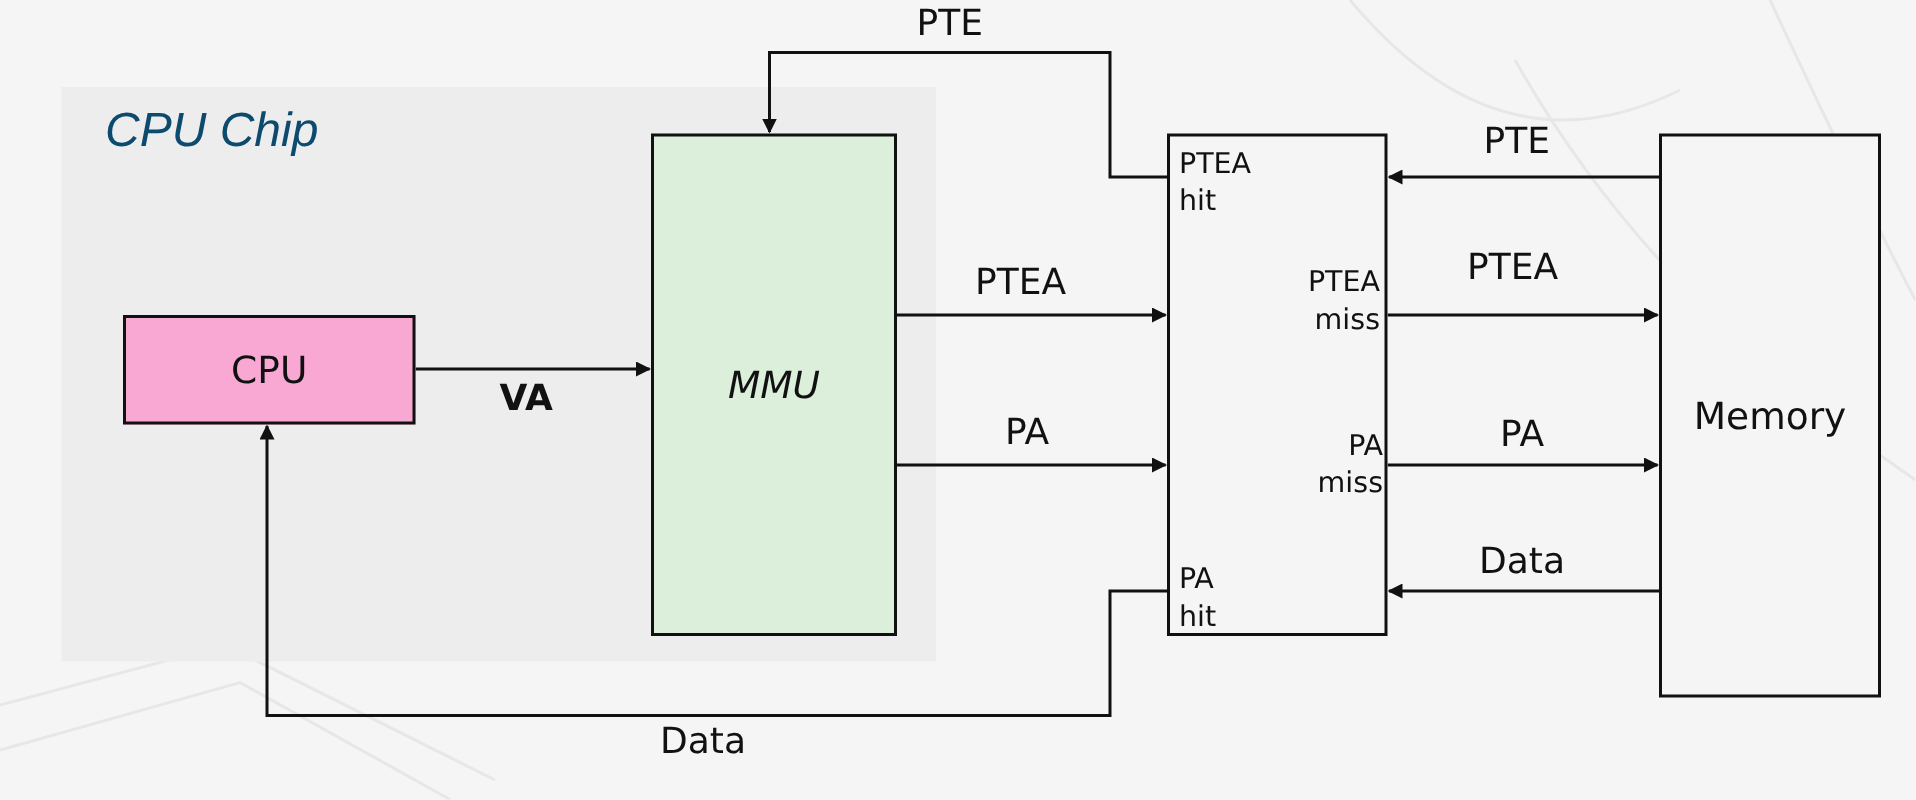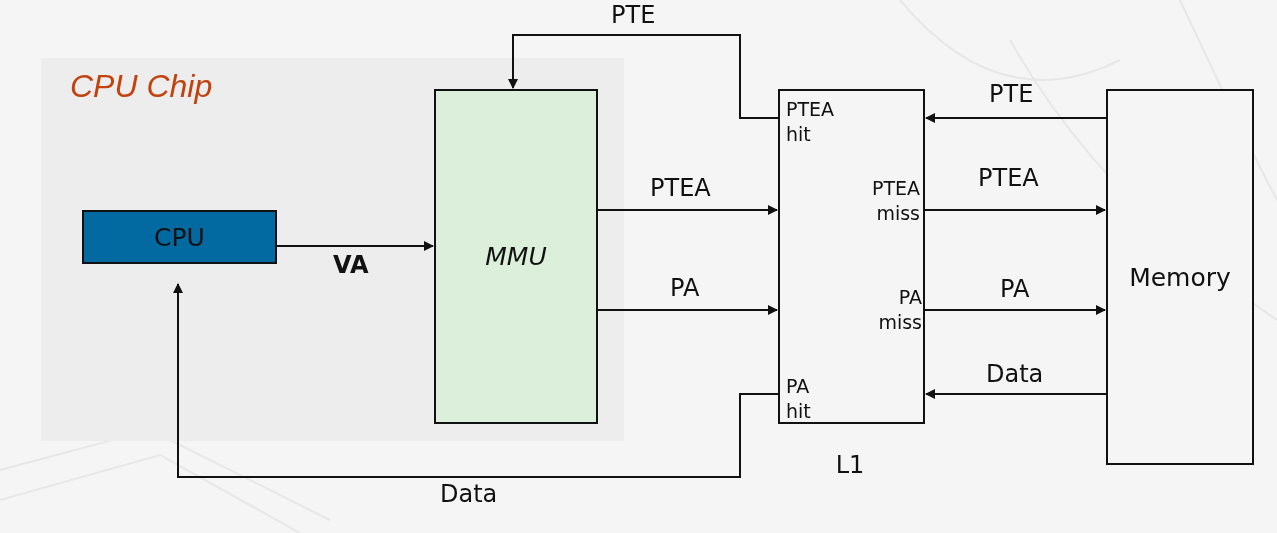--- a/index.html
+++ b/index.html
@@ -9,28 +9,28 @@
       font-family: "DejaVu Sans", sans-serif;
     }
     .watermark { position: absolute; left: 0; top: 0; width: 1277px; height: 533px; }
     .chip {
       position: absolute; left: 41px; top: 58px; width: 583px; height: 383px;
       background: #ededed;
     }
     .chip-label {
       position: absolute; left: 70px; top: 68px;
       font-family: "Liberation Sans", sans-serif; font-style: italic;
-      font-size: 32px; color: #c2410c;
+      font-size: 32px; color: #0c4a6e;
     }
     .box {
       position: absolute; border: 2px solid #111; box-sizing: border-box;
       display: flex; align-items: center; justify-content: center;
       font-size: 25px; color: #111;
     }
-    .cpu { left: 82px; top: 210px; width: 195px; height: 54px; background: #0369a1; }
+    .cpu { left: 82px; top: 210px; width: 195px; height: 73px; background: #f9a8d4; }
     .mmu { left: 434px; top: 89px; width: 164px; height: 335px; background: #dbefda; font-style: italic; }
     .l1 { left: 778px; top: 89px; width: 147px; height: 335px; background: #f5f5f5; }
     .mem { left: 1106px; top: 89px; width: 148px; height: 376px; background: #f5f5f5; }
     .lbl { position: absolute; font-size: 24px; color: #111; white-space: nowrap; }
     .small { position: absolute; font-size: 19px; color: #111; line-height: 25px; }
     .r { text-align: right; }
     svg.wires { position: absolute; left: 0; top: 0; }
   </style>
 </head>
 <body>
@@ -90,21 +90,20 @@
 <div class="small r" style="left:850px; width:72px; top:285px;">
   <div>PA</div>
   <div>miss</div>
 </div>
 <div class="small" style="left:786px; top:374px;">
   <div>PA</div>
   <div>hit</div>
 </div>
 
 <div class="lbl" style="left:800px; top:448px; width:100px; text-align:center; line-height:34px;">
-  <div>L1</div>
 </div>
 
 <div class="lbl" style="left:333px; top:251px;font-weight:bold;">VA</div>
 <div class="lbl" style="left:650px; top:174px;">PTEA</div>
 <div class="lbl" style="left:670px; top:274px;">PA</div>
 <div class="lbl" style="left:611px; top:1px;">PTE</div>
 <div class="lbl" style="left:989px; top:80px;">PTE</div>
 <div class="lbl" style="left:978px; top:164px;">PTEA</div>
 <div class="lbl" style="left:1000px; top:275px;">PA</div>
 <div class="lbl" style="left:986px; top:360px;">Data</div>

